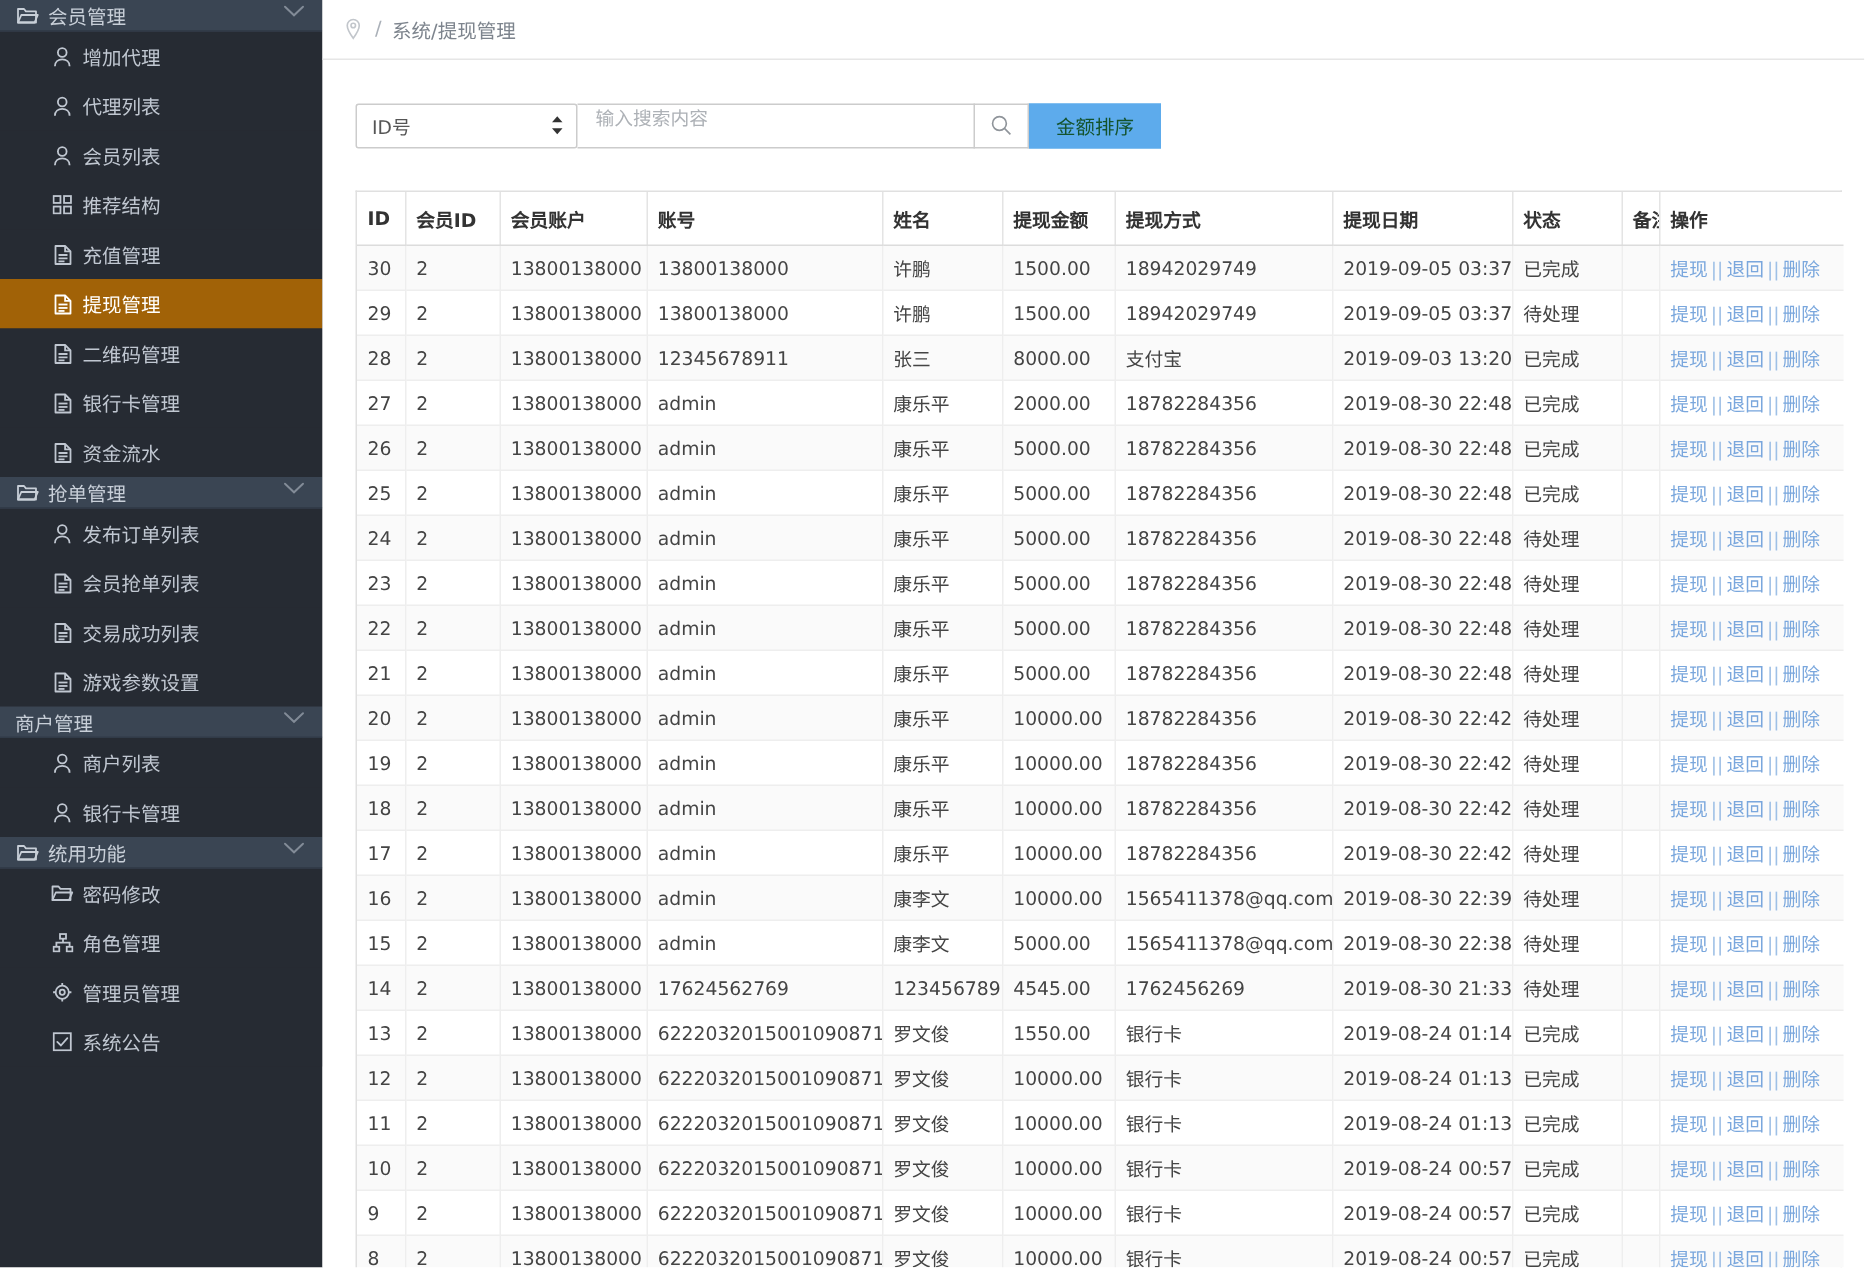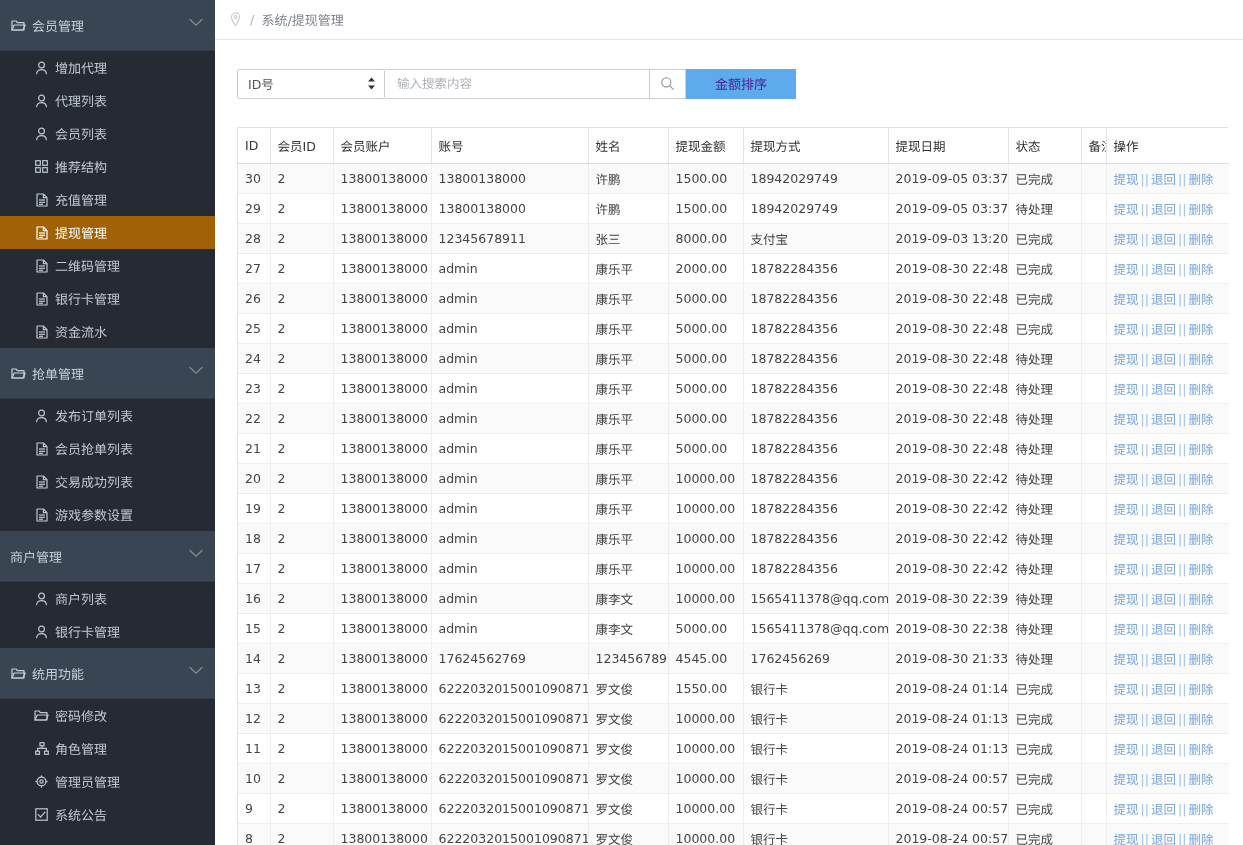--- a/index.html
+++ b/index.html
@@ -18,21 +18,21 @@
   
   #sidebar {
     width: 215px;
     min-width: 215px;
     height: 845px;
     background: #262b33;
     overflow: hidden;
     position: relative;
   }
   .nav-group-header {
-    height: 51px;
+    height: 21px;
     background: #3a4553;
     color: #c8cfd8;
     display: flex;
     align-items: center;
     padding: 0 12px 0 10px;
     font-size: 13px;
     border-bottom: 1px solid #313b48;
     position: relative;
     cursor: pointer;
     user-select: none;
@@ -113,21 +113,21 @@
     cursor: pointer;
     position: relative;
   }
   .tb-select .sv { flex: 1 1 auto; }
   .tb-select .updown { width: 9px; display: flex; flex-direction: column; gap: 2px; }
   .tb-search {
     width: 265px; height: 30px;
     border: 1px solid #ccc;
     border-left: none;
     background: #fff;
-    display: flex; align-items: center;
+    display: flex; align-items: flex-start;
     padding: 0 10px;
   }
   .tb-search input {
     border: none; outline: none;
     width: 100%; font-size: 12.5px;
     color: #555;
     font-family: "DejaVu Sans", "Liberation Sans", sans-serif;
     background: transparent;
   }
   .tb-search input::placeholder { color: #adb1b6; }
@@ -135,23 +135,23 @@
     width: 36px; height: 30px;
     border: 1px solid #ccc;
     border-left: none;
     background: #fff;
     display: flex; align-items: center; justify-content: center;
     cursor: pointer;
   }
   .tb-sortbtn {
     height: 30px;
     background: #5dabec;
-    color: #4c1d95;
+    color: #14532d;
     display: flex; align-items: center; justify-content: center;
-    padding: 0 28px;
+    padding: 0 17px;
     font-size: 13px;
     cursor: pointer;
     border: 1px solid #5dabec;
     white-space: nowrap;
   }
 
   
   #table-wrap {
     margin: 20px 0 0 22px;
     width: 991px;
@@ -159,21 +159,21 @@
     border-bottom: none;
     background: #fff;
   }
   table.grid {
     border-collapse: collapse;
     width: 991px;
     table-layout: fixed;
   }
   table.grid th {
     font-size: 12.5px;
-    font-weight: normal;
+    font-weight: bold;
     color: #333;
     text-align: left;
     padding: 8px 7px;
     height: 34px;
     border-right: 1px solid #e4e4e4;
     border-bottom: 1px solid #dcdcdc;
     background: #fff;
     white-space: nowrap;
     overflow: hidden;
   }

